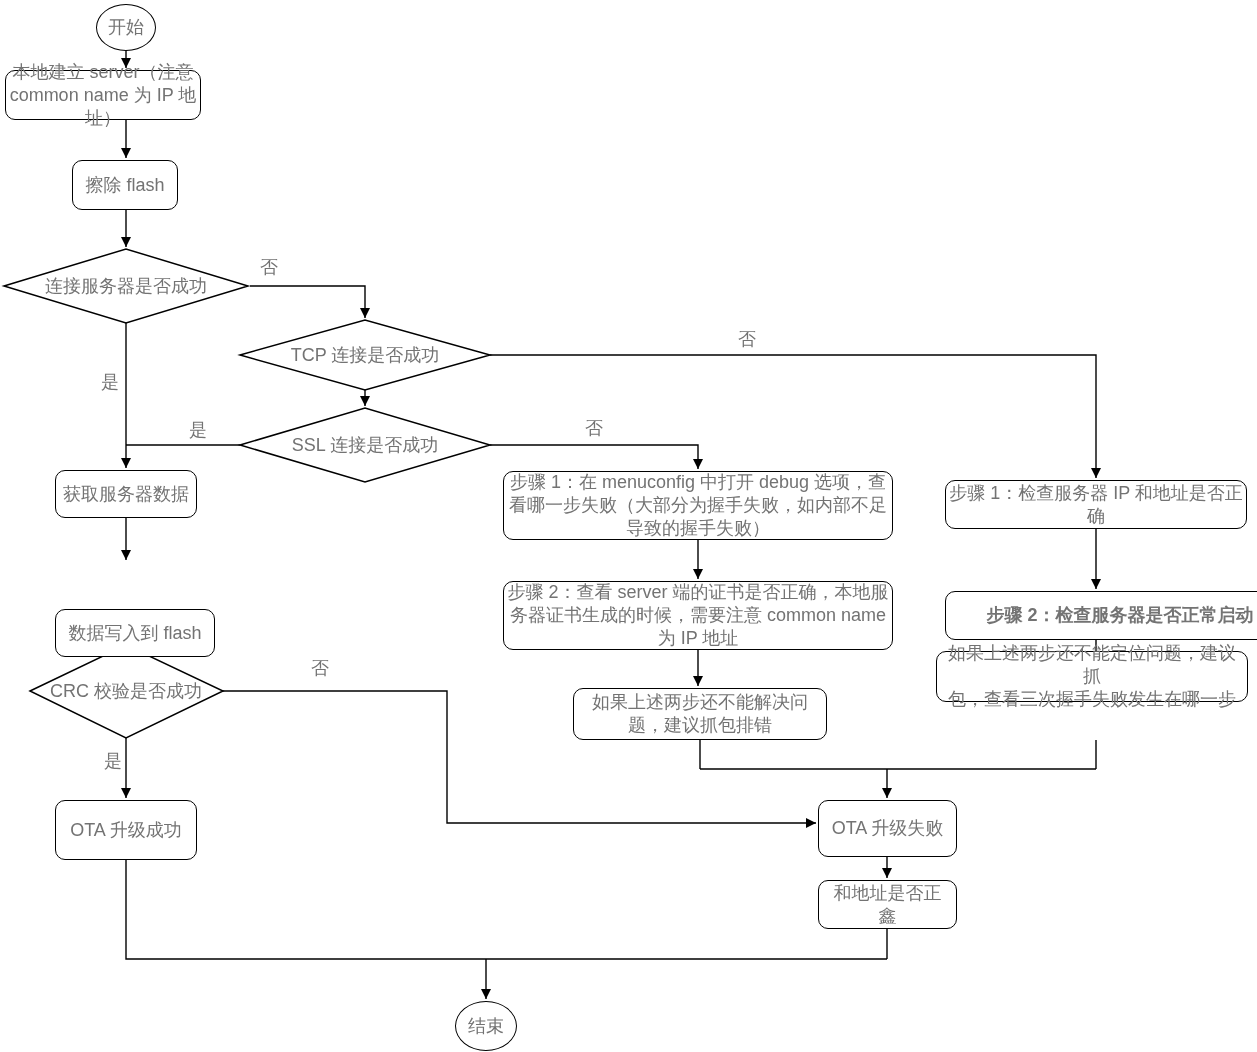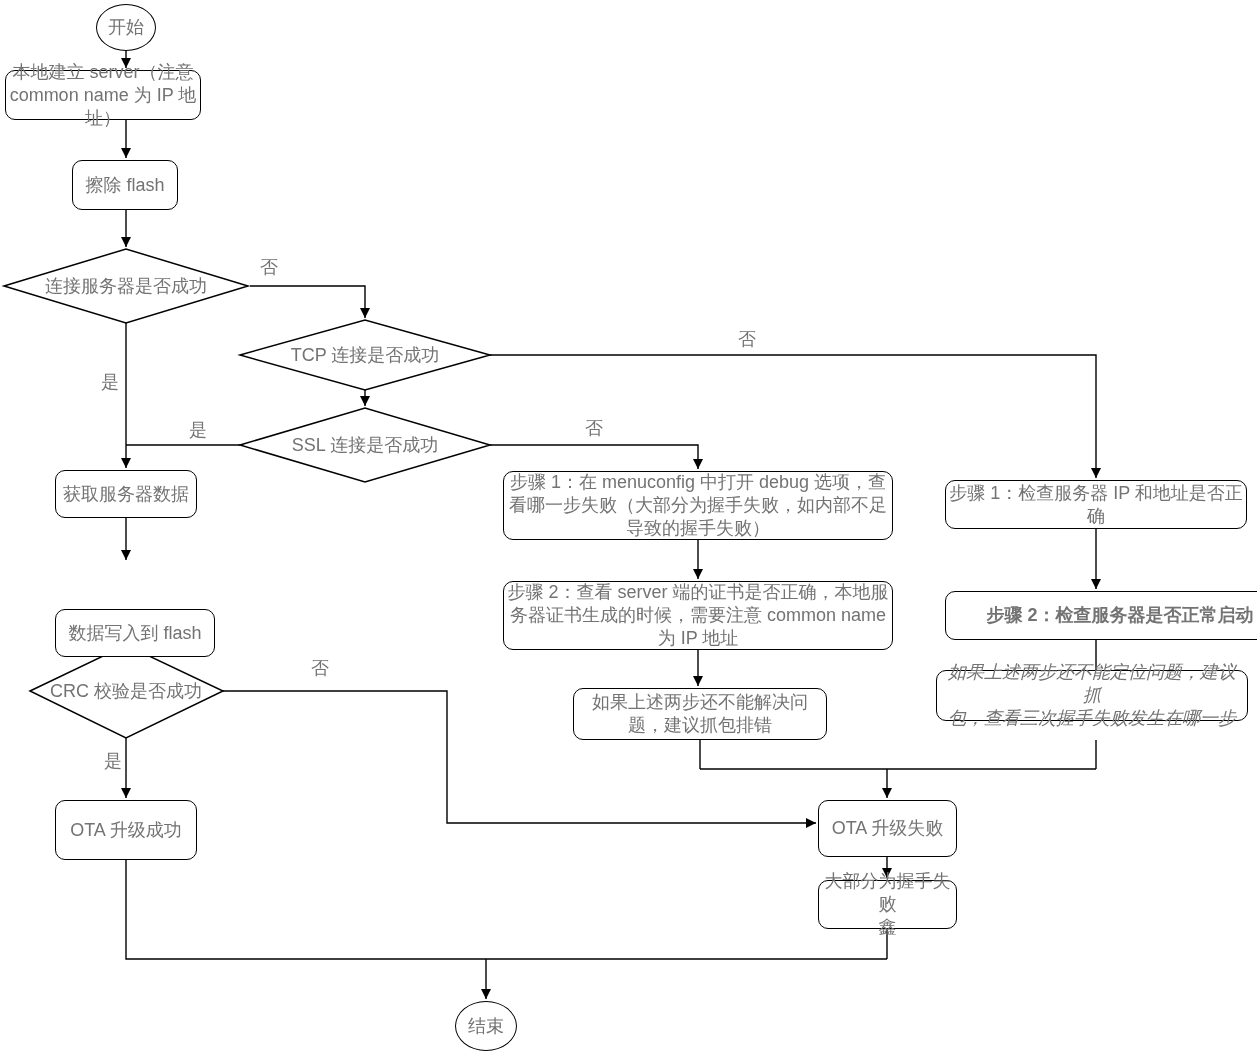--- a/index.html
+++ b/index.html
@@ -112,25 +112,25 @@
 导致的握手失败）</div>
   <div class="node" style="left:503px; top:581px; width:390px; height:69px;">步骤 2：查看 server 端的证书是否正确，本地服
 务器证书生成的时候，需要注意 common name
 为 IP 地址</div>
   <div class="node" style="left:573px; top:688px; width:254px; height:52px;">如果上述两步还不能解决问
 题，建议抓包排错</div>
 
   <div class="node" style="left:945px; top:480px; width:302px; height:49px;">步骤 1：检查服务器 IP 和地址是否正
 确</div>
   <div class="node" style="left:945px; top:591px; width:350px; height:49px;font-weight:bold;">步骤 2：检查服务器是否正常启动</div>
-  <div class="node" style="left:936px; top:670px; width:312px; height:51px;font-style:italic;">如果上述两步还不能定位问题，建议抓
+  <div class="node" style="left:936px; top:651px; width:312px; height:51px;">如果上述两步还不能定位问题，建议抓
 包，查看三次握手失败发生在哪一步</div>
 
   <div class="node" style="left:818px; top:800px; width:139px; height:57px;">OTA 升级失败</div>
-  <div class="node" style="left:818px; top:880px; width:139px; height:49px;">大部分为握手失败
+  <div class="node" style="left:818px; top:880px; width:139px; height:49px;">和地址是否正
 鑫</div>
 
   <div class="dlabel" style="left:126px; top:286px;">连接服务器是否成功</div>
   <div class="dlabel" style="left:365px; top:355px;">TCP 连接是否成功</div>
   <div class="dlabel" style="left:365px; top:445px;">SSL 连接是否成功</div>
   <div class="dlabel" style="left:126px; top:691px;">CRC 校验是否成功</div>
 
   <div class="elabel" style="left:269px; top:267px;">否</div>
   <div class="elabel" style="left:110px; top:382px;">是</div>
   <div class="elabel" style="left:747px; top:339px;">否</div>

